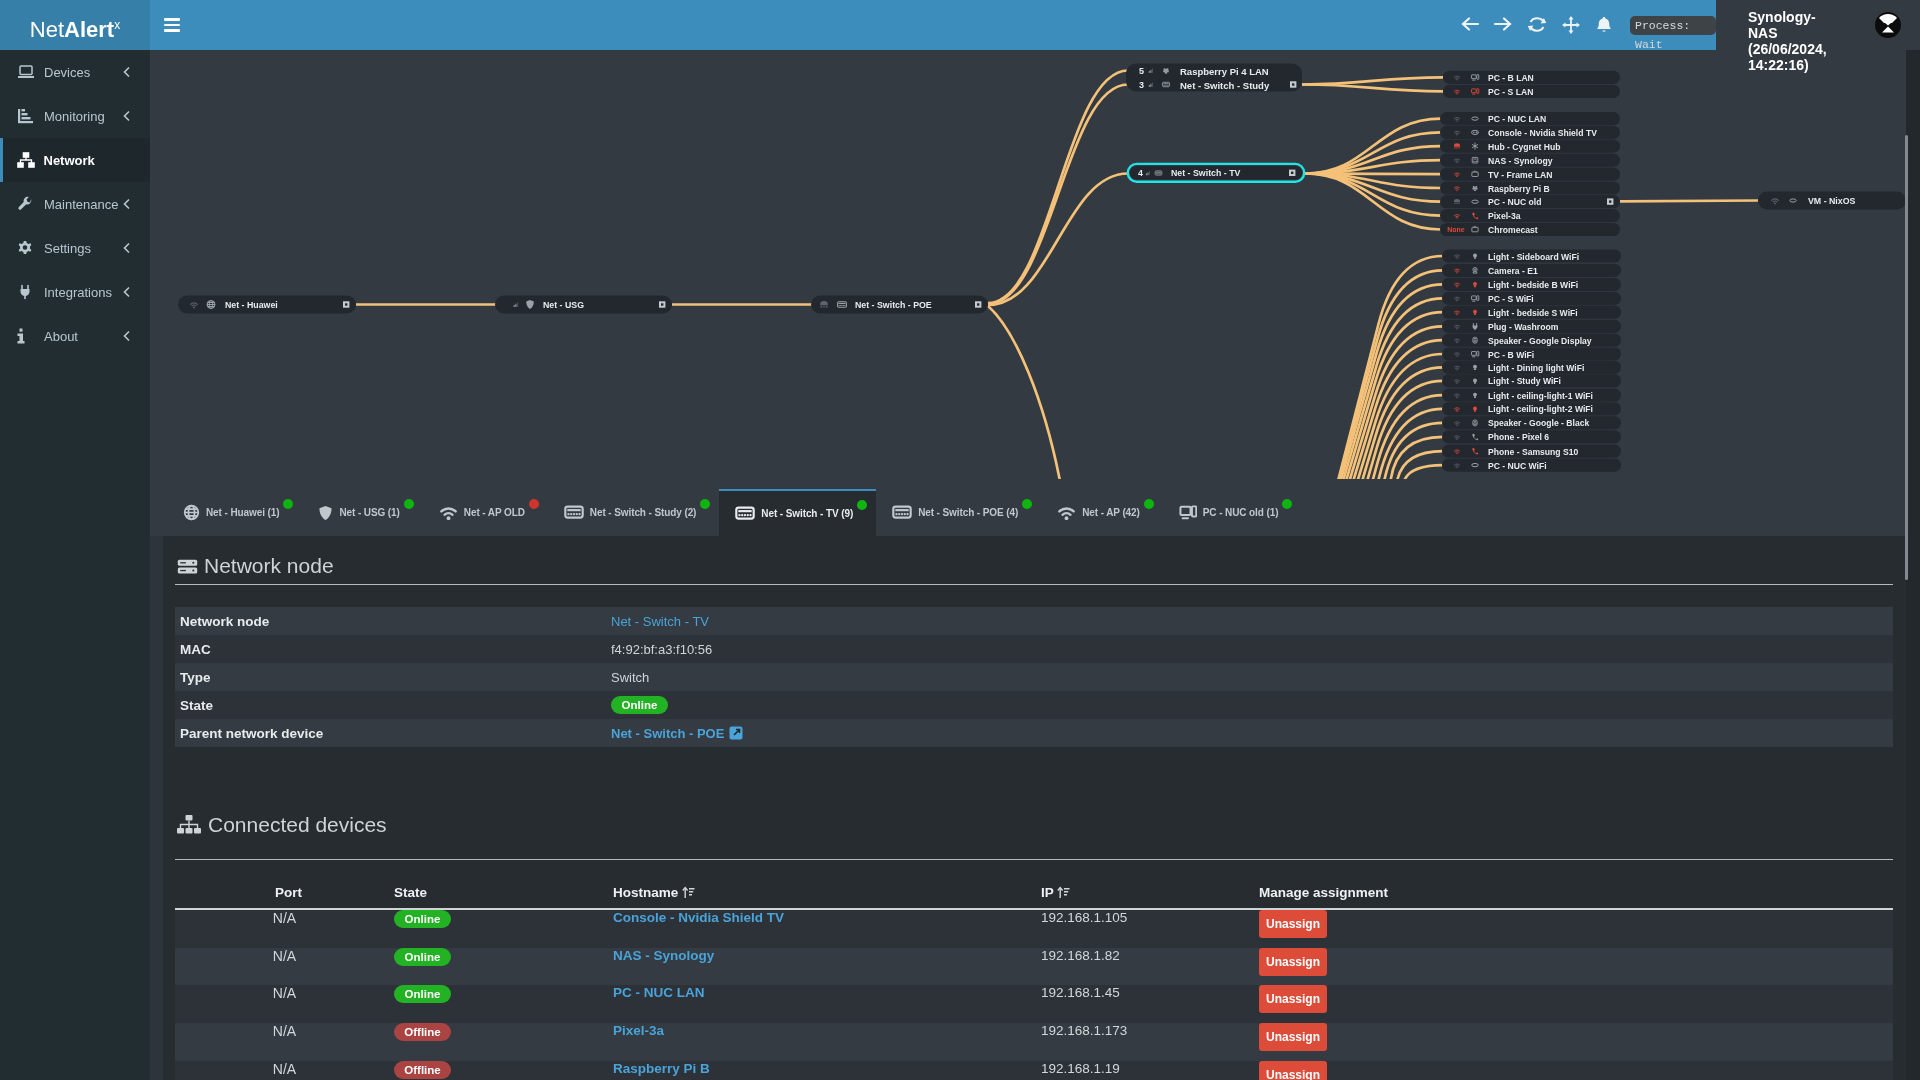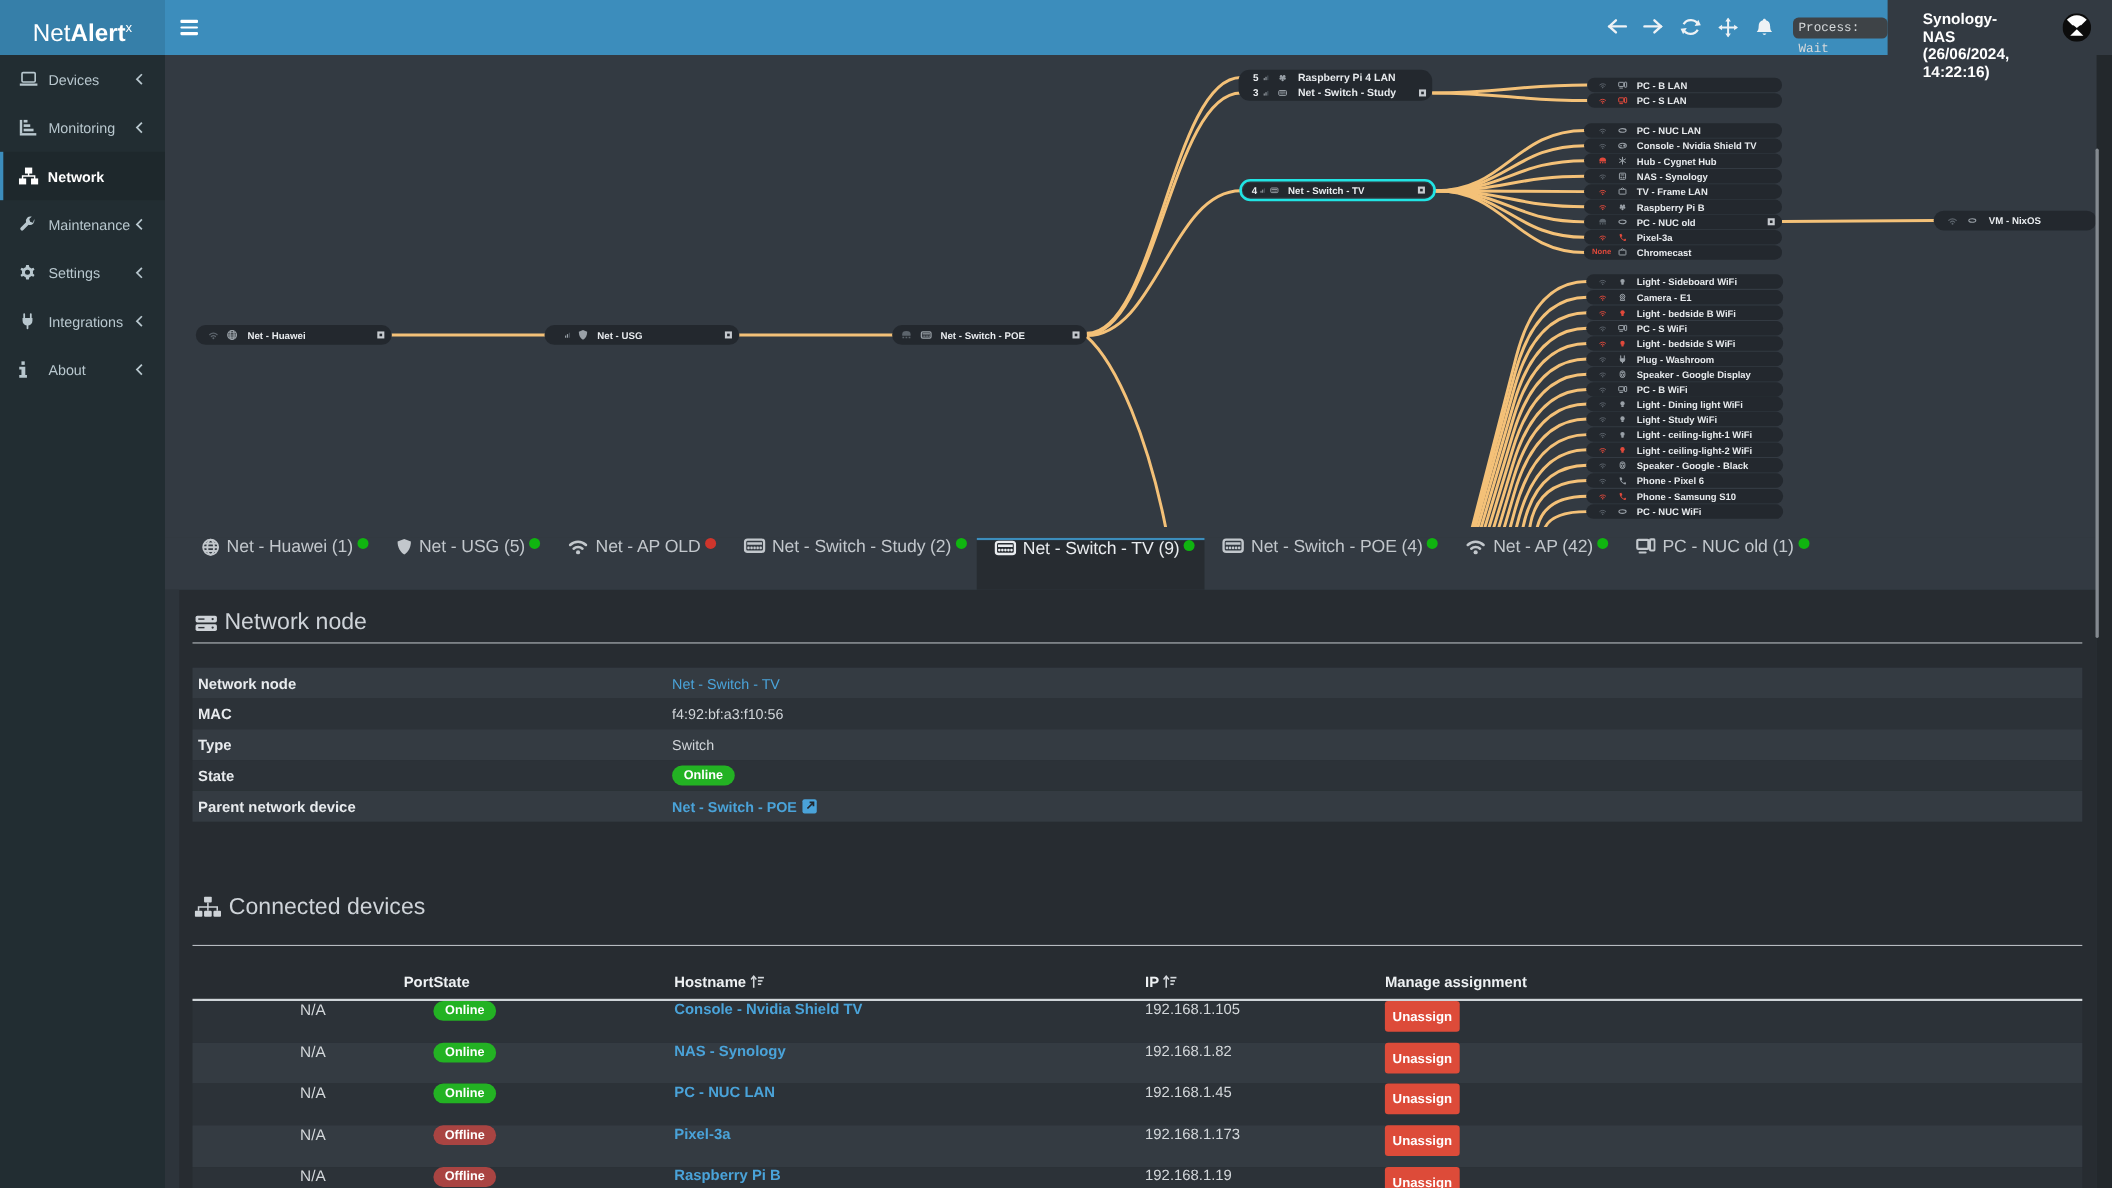--- a/index.html
+++ b/index.html
@@ -19,21 +19,21 @@
 .avatar { position:absolute; left:1875px; top:12px; }
 .sidebar { position:absolute; left:0; top:50px; width:150px; height:1030px; background:#222d32; z-index:20; }
 .mi { position:relative; height:44px; display:flex; align-items:center; font-size:13px; }
 .mic { width:22px; margin-left:17px; display:flex; }
 .mlabel { margin-left:5px; }
 .chev { position:absolute; right:19px; top:16px; }
 .mi.active { background:#1e282c; border-left:3.5px solid #3c8dbc; font-weight:bold; }
 .mi.active .mic { margin-left:13.5px; }
 .graph { position:absolute; left:150px; top:50px; width:1756px; height:439px; background:#333a42; overflow:hidden; }
 .tabbar { position:absolute; left:150px; top:489px; width:1756px; height:47px; background:#333a42; display:flex; padding-left:17px; z-index:5; }
-.tab { position:relative; height:47px; display:flex; padding:0 9px 0 16px; font-size:16px; letter-spacing:-0.1px; font-weight:normal; }
+.tab { position:relative; height:47px; display:flex; align-items:center; padding:0 9px 0 16px; font-size:10px; letter-spacing:-0.1px; font-weight:bold; }
 .tab .tic { display:flex; margin-right:6px; }
 .tab .dot { width:10px; height:10px; border-radius:50%; margin-left:4px; margin-bottom:18px; }
 .tab.active { background:#272c31; border-top:2.5px solid #3c8dbc; }
 .content { position:absolute; left:150px; top:536px; width:1756px; height:544px; background:#272c31; }
 .sechead { display:flex; align-items:center; color:#ced3d8; font-size:21px; }
 .hr { height:1px; background:#b6bbc0; }
 .nrow { display:flex; height:28px; align-items:center; width:1718px; margin-left:25px; }
 .nk { width:436px; padding-left:5px; font-size:13.5px; font-weight:bold; color:#e8ebee; }
 .nv { font-size:13px; }
 .lnk { color:#4aa3d9; }
@@ -42,21 +42,21 @@
 .pill { display:inline-block; min-width:57px; text-align:center; color:#fff; font-size:11.5px; font-weight:bold;
   border-radius:10px; padding:3px 8px 3px; }
 .thead { display:flex; width:1718px; margin-left:25px; height:34px; align-items:center;
   font-size:13.5px; font-weight:bold; color:#eef1f3; border-bottom:2px solid #cfd4d8; }
 .crow { display:flex; width:1718px; margin-left:25px; height:37.7px; align-items:flex-start; font-size:13.5px; color:#d3d7da; }
 .c1 { width:219px; text-align:center; }
 .c2 { width:219px; }
 .c3 { width:428px; }
 .c4 { width:218px; }
 .c5 { width:300px; }
-.h1 { width:219px; padding-left:8px; text-align:right; }
+.h1 { width:219px; padding-left:8px; text-align:center; }
 .h2 { width:219px; }
 .h3 { width:428px; }
 .h4 { width:218px; }
 .h5 { width:300px; }
 .btn-danger { display:inline-block; background:#dd4b39; color:#fff; font-size:12px; font-weight:bold;
   padding:7px 7px; border-radius:3px; }
 .scroll { position:absolute; right:0; top:50px; width:14px; height:1030px; background:#23282c; z-index:40; }
 .thumb { position:absolute; right:12px; top:135px; width:3px; height:445px; background:#848a90; border-radius:2px; z-index:41; }
 </style></head>
 <body>
@@ -633,21 +633,21 @@
       </span>
       <span style="color:#c2c7cc">Net - Huawei (1)</span>
       <span class="dot" style="background:#10b410"></span>
     </div>
     <div class="tab">
       <span class="tic">
         <svg width="15" height="16" viewBox="-4.7 -4.7 9.4 9.4">
           <path fill="#c2c7cc" d="M0,-4.4 L3.8,-3 C3.8,0.4 2.4,3 0,4.4 C-2.4,3 -3.8,0.4 -3.8,-3 Z"></path>
         </svg>
       </span>
-      <span style="color:#c2c7cc">Net - USG (5)</span>
+      <span style="color:#c2c7cc">Net - USG (1)</span>
       <span class="dot" style="background:#10b410"></span>
     </div>
     <div class="tab">
       <span class="tic">
         <svg width="19" height="15" viewBox="-4.5 -3.2 9 7">
           <g fill="none" stroke="#c2c7cc" stroke-width="1.1" stroke-linecap="round">
             <path d="M-3.4,-0.2 A4.8,4.8 0 0 1 3.4,-0.2"></path>
             <path d="M-1.9,1.4 A2.8,2.8 0 0 1 1.9,1.4"></path>
             <circle cx="0" cy="3" r="0.9" fill="#c2c7cc" stroke="none"></circle>
           </g>

